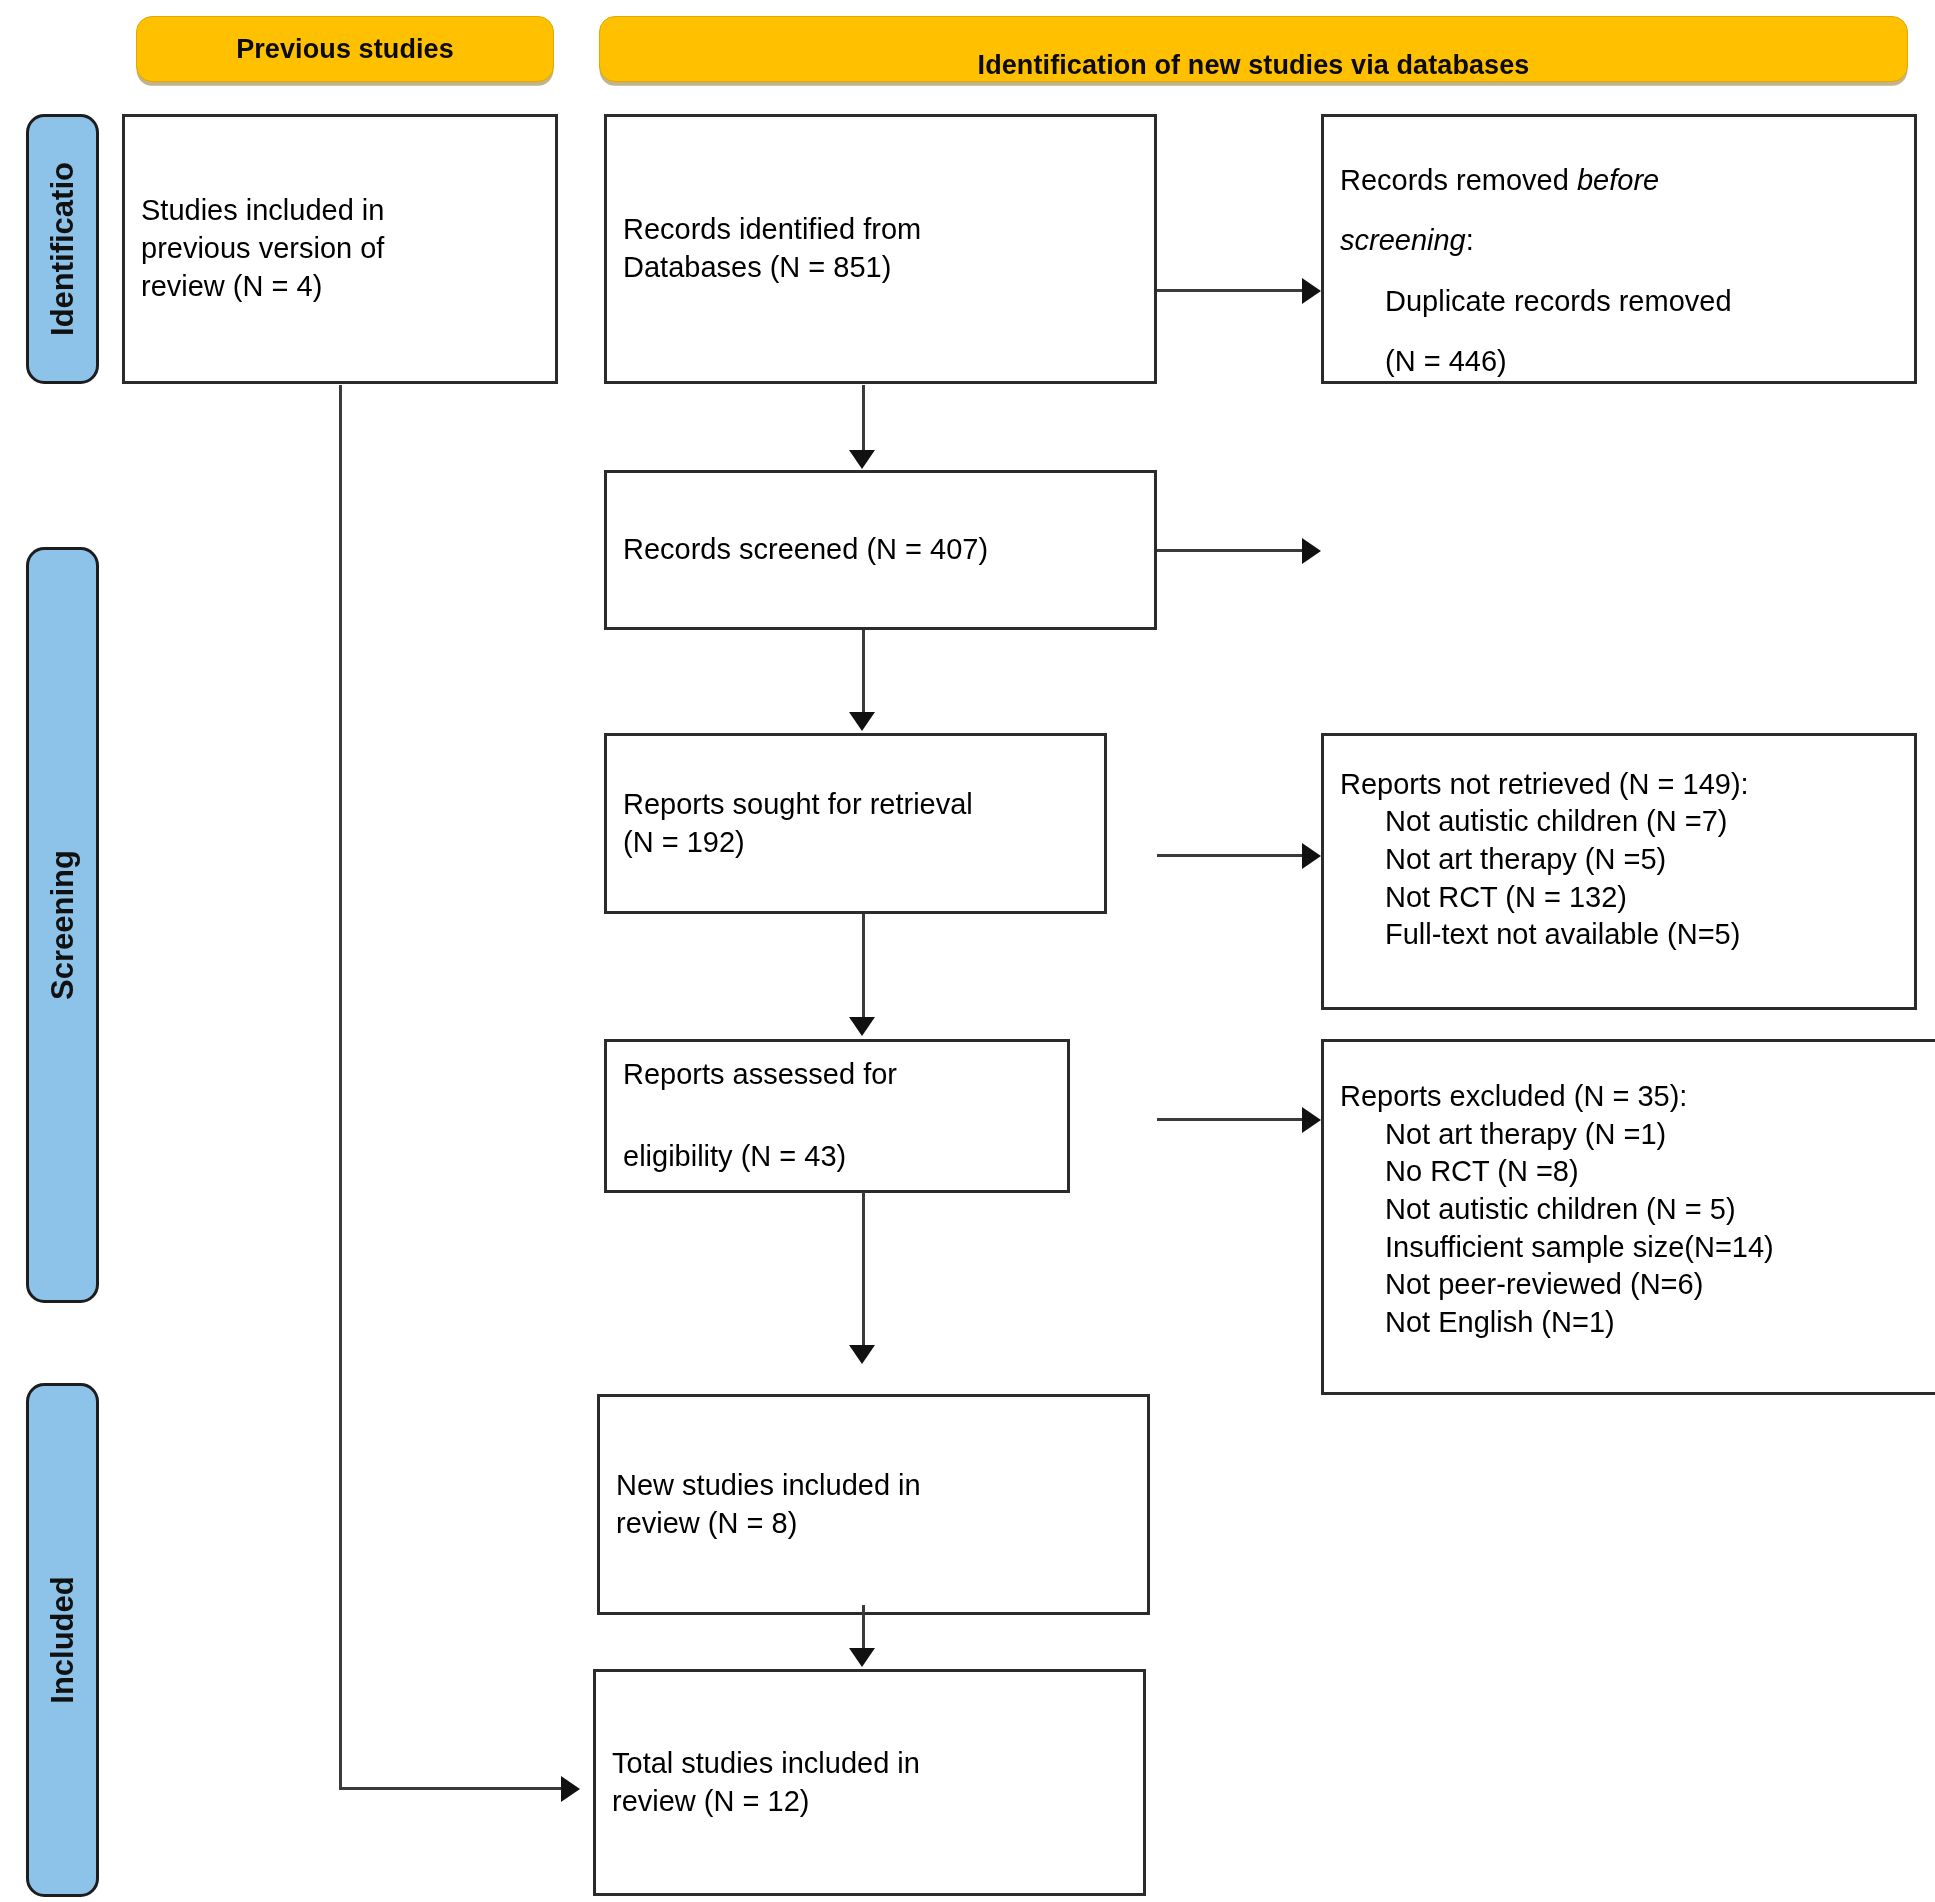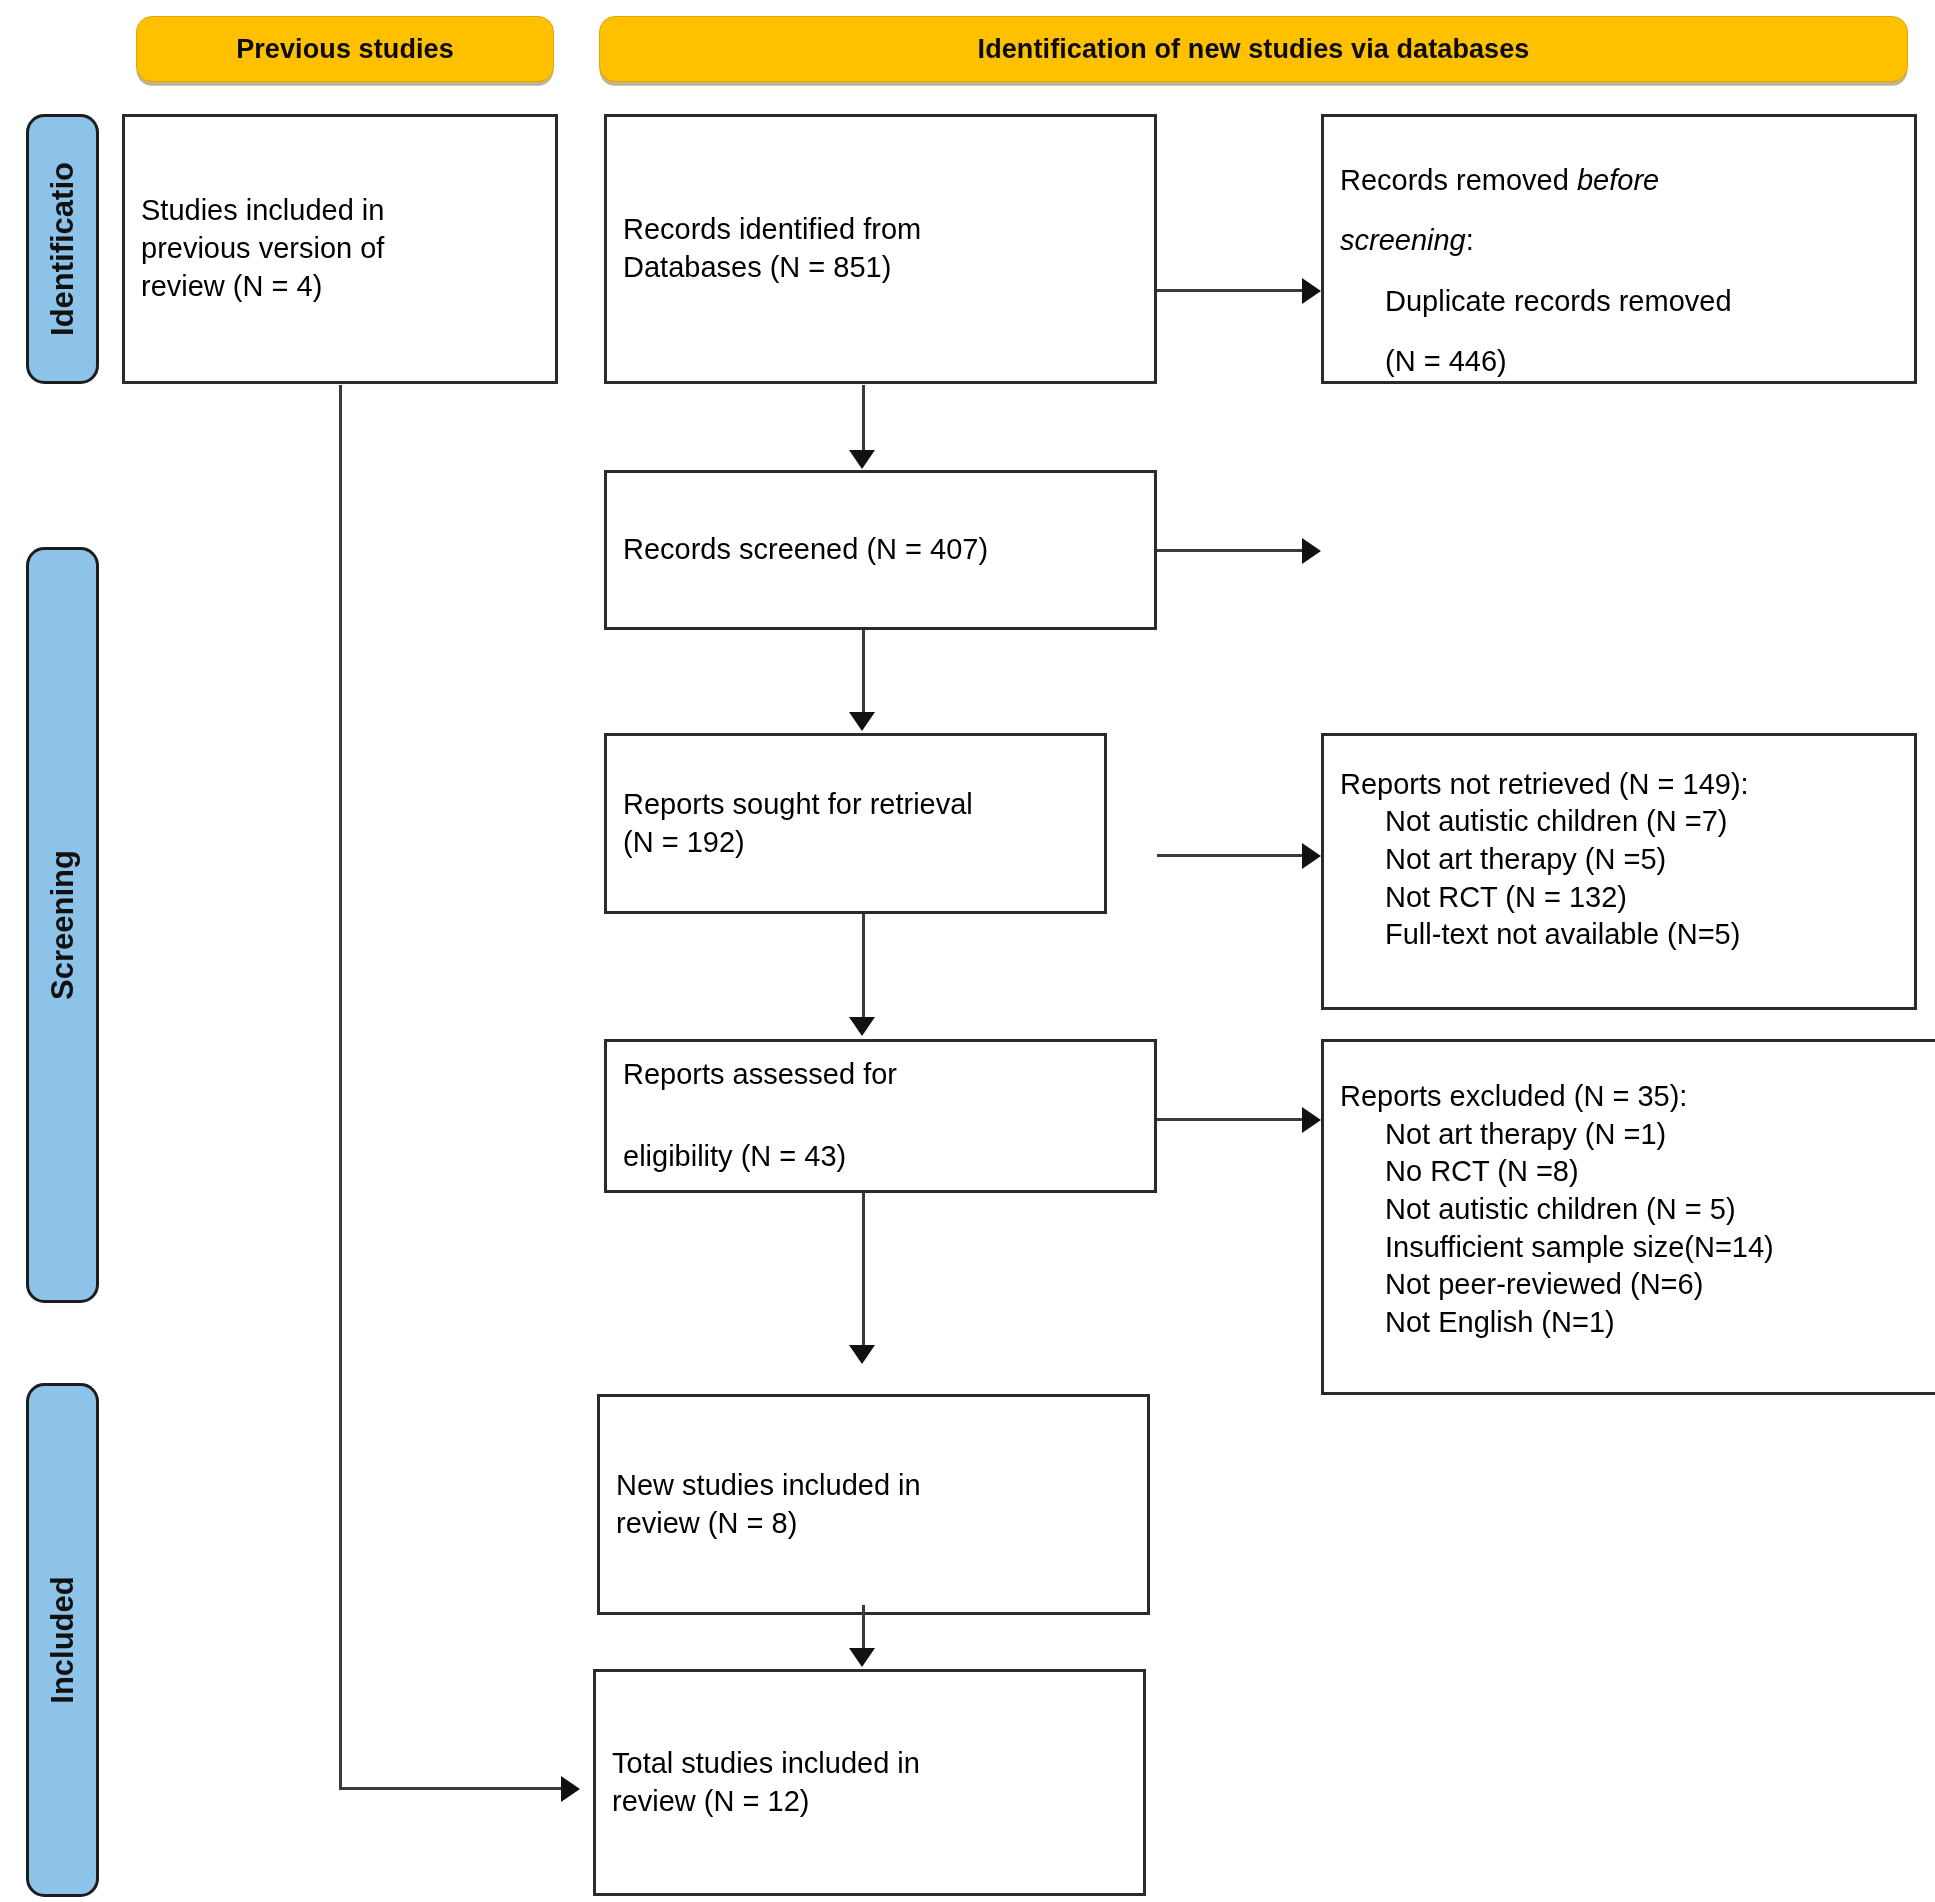--- a/index.html
+++ b/index.html
@@ -83,21 +83,21 @@
 </style>
 </head>
 <body>
 
 <div id="canvas">
 
   <div class="hdr-pill" style="left:136px;top:16px;width:418px;height:66px;">
     <span>Previous studies</span>
   </div>
 
-  <div class="hdr-pill" style="left:599px;top:16px;width:1309px;height:66px;">
+  <div class="hdr-pill" style="left:599px;top:16px;width:1309px;height:66px;align-items:flex-end;">
     <span>Identification of new studies via databases</span>
   </div>
 
   <div class="side-pill" style="left:26.4px;top:114px;width:73px;height:270px;">
     <span>Identificatio</span>
   </div>
 
   <div class="side-pill" style="left:26.4px;top:547px;width:73px;height:756px;">
     <span>Screening</span>
   </div>
@@ -135,21 +135,21 @@
   </div>
 
   <div class="node" style="left:1321px;top:733px;width:596px;height:277px;justify-content:flex-start;padding-top:29.5px;">
     <div class="line">Reports not retrieved (N = 149):</div>
     <div class="line ind">Not autistic children (N =7)</div>
     <div class="line ind">Not art therapy (N =5)</div>
     <div class="line ind">Not RCT (N = 132)</div>
     <div class="line ind">Full-text not available (N=5)</div>
   </div>
 
-  <div class="node" style="left:604px;top:1039px;width:553px;height:154px;gap:44px;">
+  <div class="node" style="left:604px;top:1039px;width:466px;height:154px;gap:44px;">
     <div class="line">Reports assessed for</div>
     <div class="line">eligibility (N = 43)</div>
   </div>
 
   <div class="node" style="left:1321px;top:1039px;width:676px;height:356px;justify-content:flex-start;padding-top:36px;">
     <div class="line">Reports excluded (N = 35):</div>
     <div class="line ind">Not art therapy (N =1)</div>
     <div class="line ind">No RCT (N =8)</div>
     <div class="line ind">Not autistic children (N = 5)</div>
     <div class="line ind">Insufficient sample size(N=14)</div>

